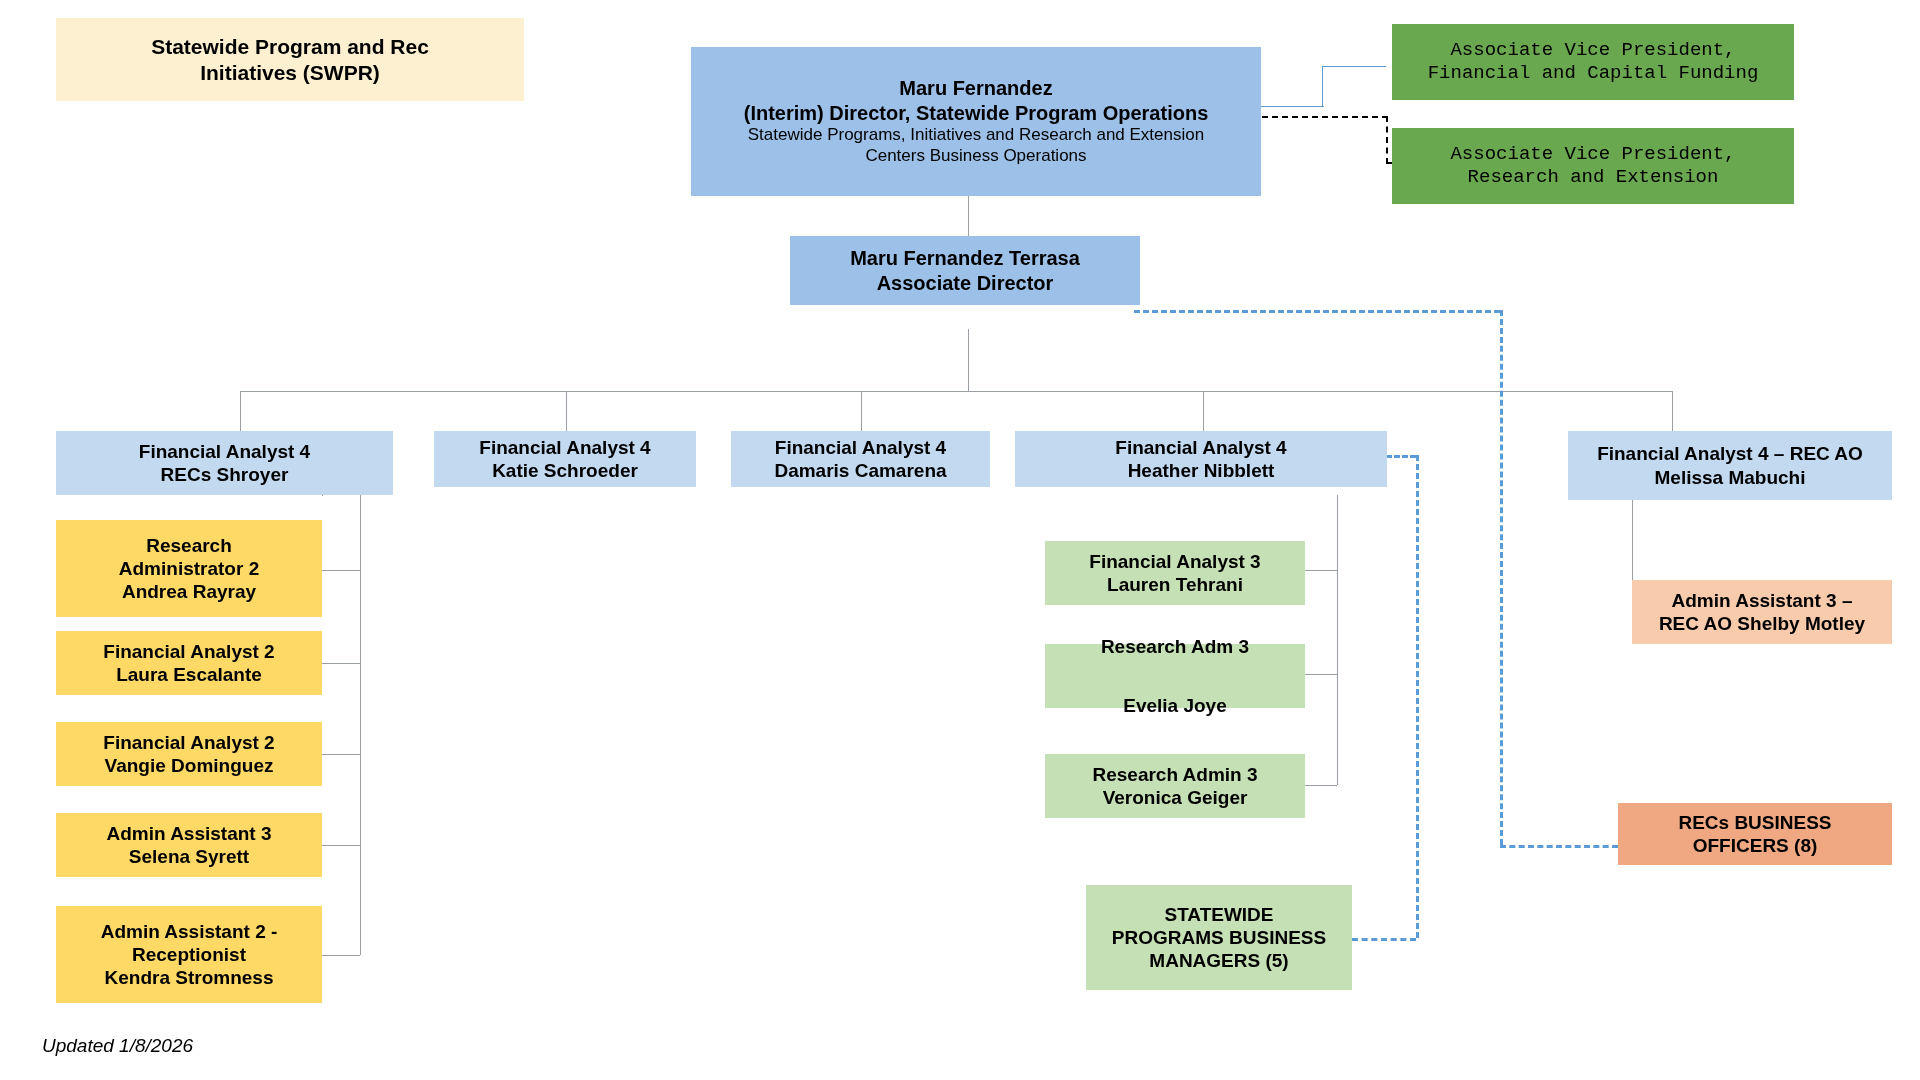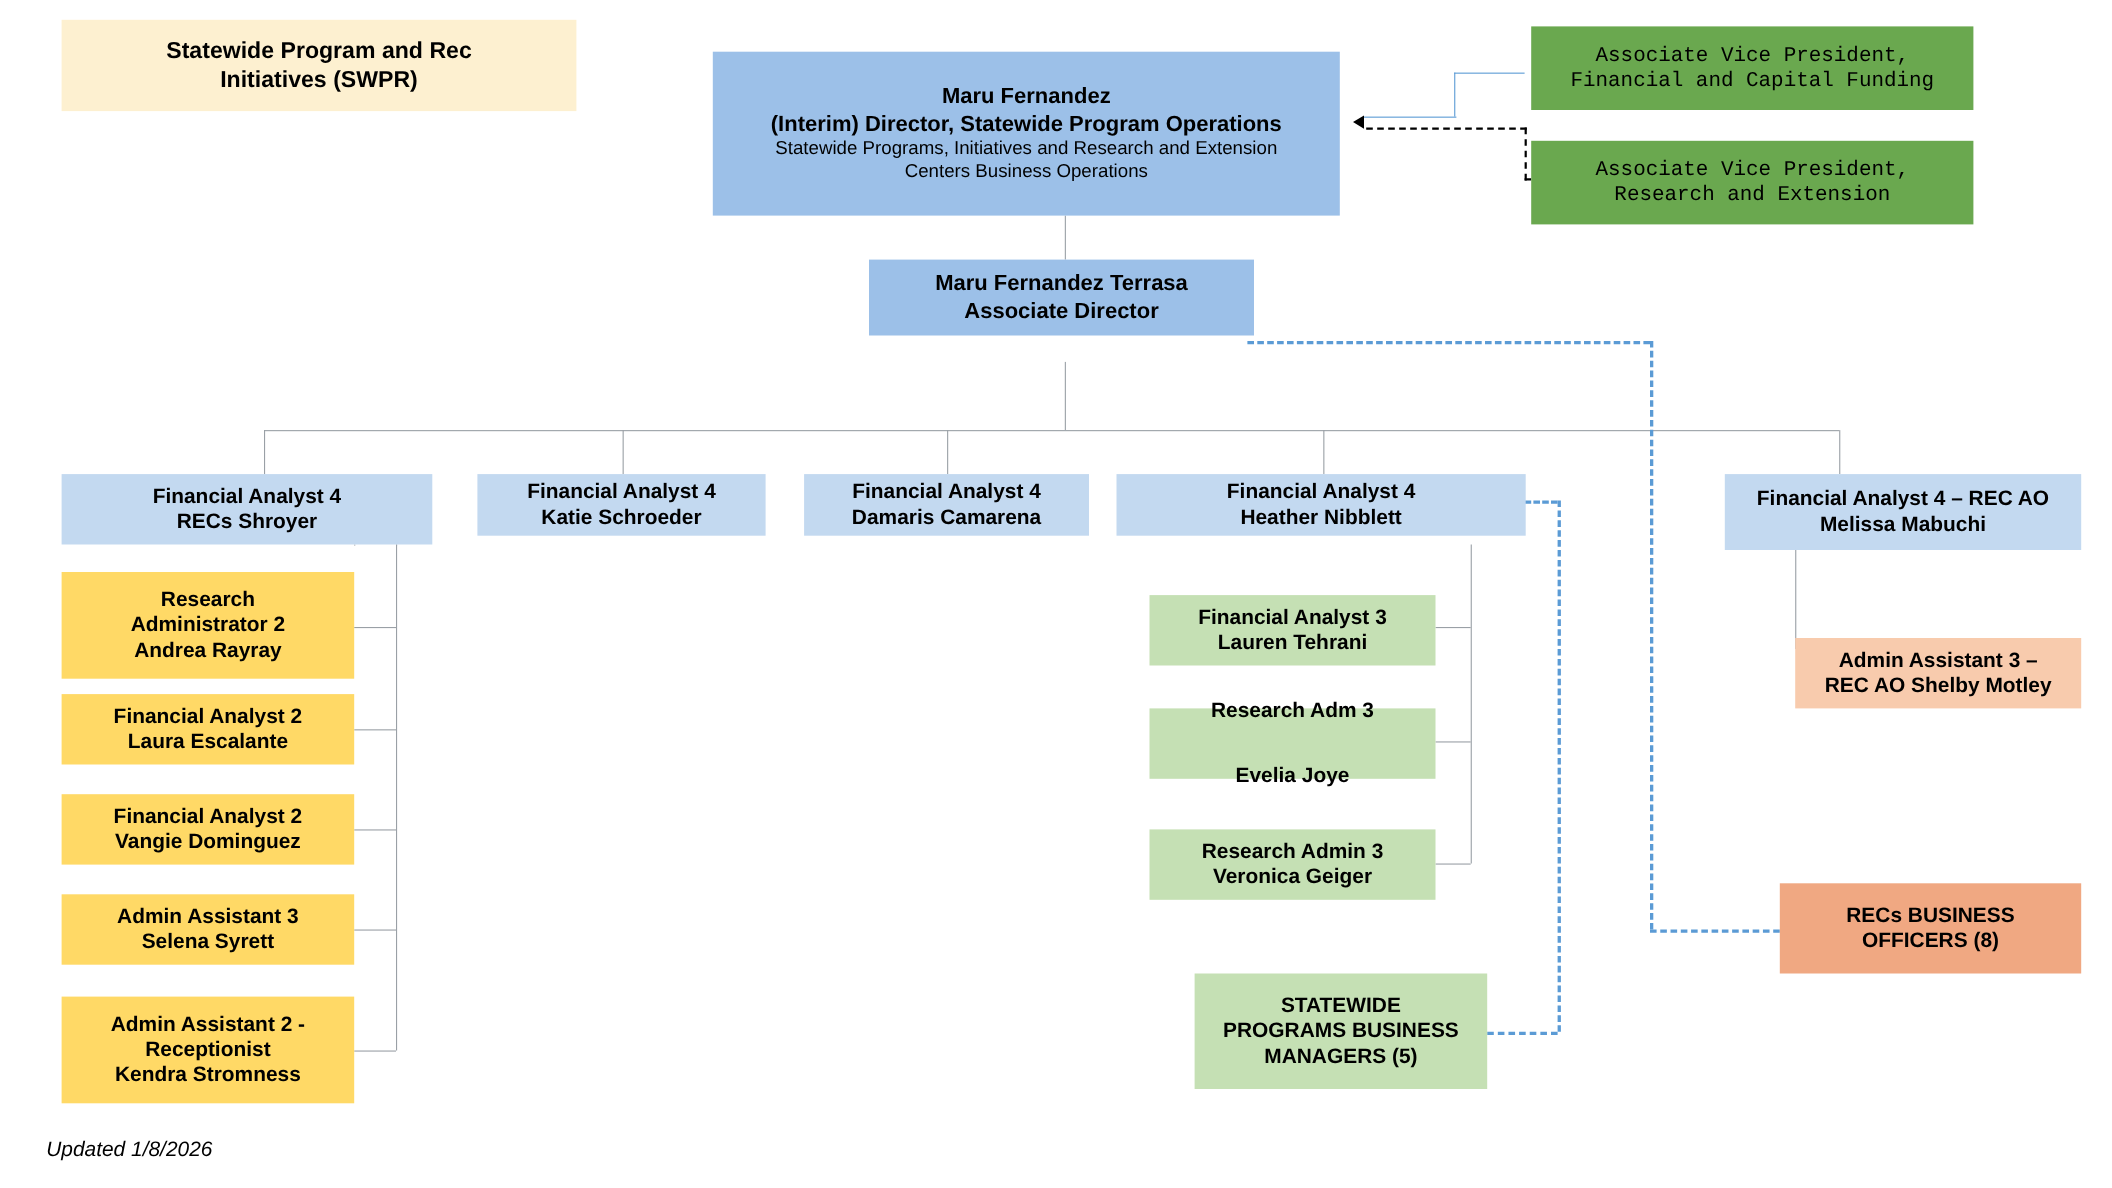--- a/index.html
+++ b/index.html
@@ -132,21 +132,21 @@
 
   <div class="dash-h" style="left:1370px; top:455px; width:46px;"></div>
   <div class="dash-v" style="left:1416px; top:455px; height:483px;"></div>
   <div class="dash-h" style="left:1352px; top:938px; width:64px;"></div>
 
   <div class="node cream bold" style="left:56px; top:18px; width:468px; height:83px; font-size:21px;">
     <span class="ln">Statewide Program and Rec</span>
     <span class="ln">Initiatives (SWPR)</span>
   </div>
 
-  <div class="node blue" style="left:648px; top:47px; width:570px; height:149px; font-size:19px; padding:6px 10px;">
+  <div class="node blue" style="left:691px; top:47px; width:570px; height:149px; font-size:19px; padding:6px 10px;">
     <span class="ln bold" style="font-size:20px;">Maru Fernandez</span>
     <span class="ln bold" style="font-size:20px;">(Interim) Director, Statewide Program Operations</span>
     <span class="ln" style="font-size:17px;">Statewide Programs, Initiatives and Research and Extension</span>
     <span class="ln" style="font-size:17px;">Centers Business Operations</span>
   </div>
 
   <div class="node green" style="left:1392px; top:24px; width:402px; height:76px; font-size:19px; color:#000;">
     <span class="ln">Associate Vice President,</span>
     <span class="ln">Financial and Capital Funding</span>
   </div>
@@ -231,20 +231,20 @@
     <span class="ln">STATEWIDE</span>
     <span class="ln">PROGRAMS BUSINESS</span>
     <span class="ln">MANAGERS (5)</span>
   </div>
 
   <div class="node orange bold" style="left:1632px; top:580px; width:260px; height:64px; font-size:19px;">
     <span class="ln">Admin Assistant 3 –</span>
     <span class="ln">REC AO  Shelby Motley</span>
   </div>
 
-  <div class="node dorange bold" style="left:1618px; top:803px; width:274px; height:82px; font-size:19px;">
+  <div class="node dorange bold" style="left:1618px; top:803px; width:274px; height:62px; font-size:19px;">
     <span class="ln">RECs BUSINESS</span>
     <span class="ln">OFFICERS (8)</span>
   </div>
 
   <div class="footnote" style="left:42px; top:1035px;">Updated 1/8/2026</div>
 
 </div>
 
 </body></html>

